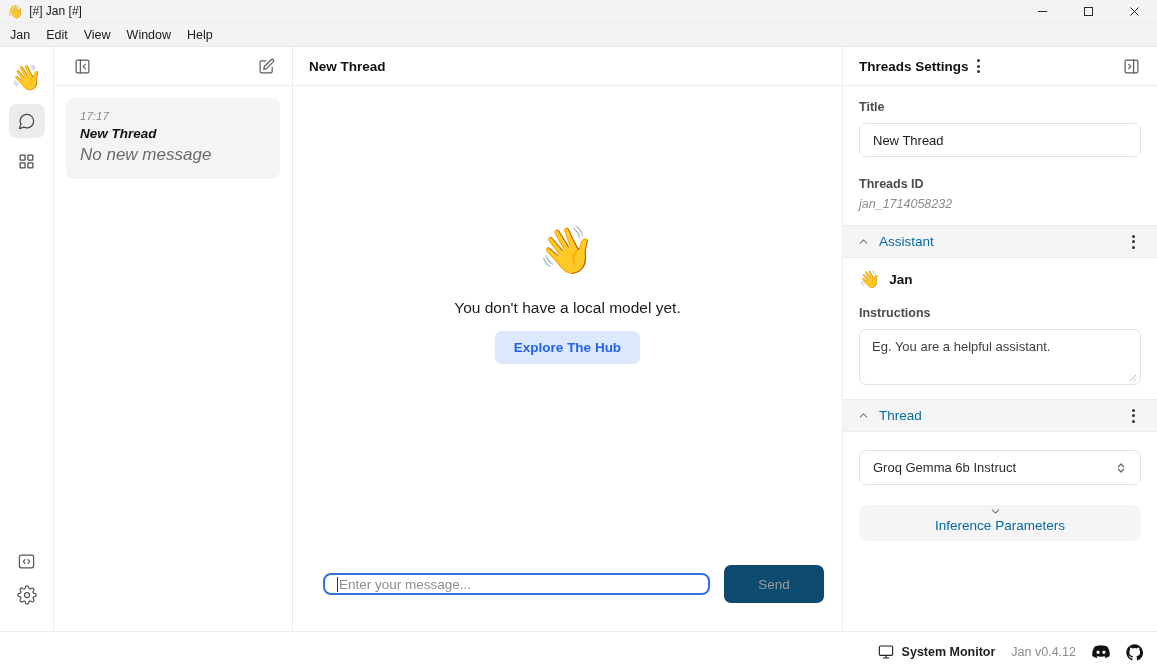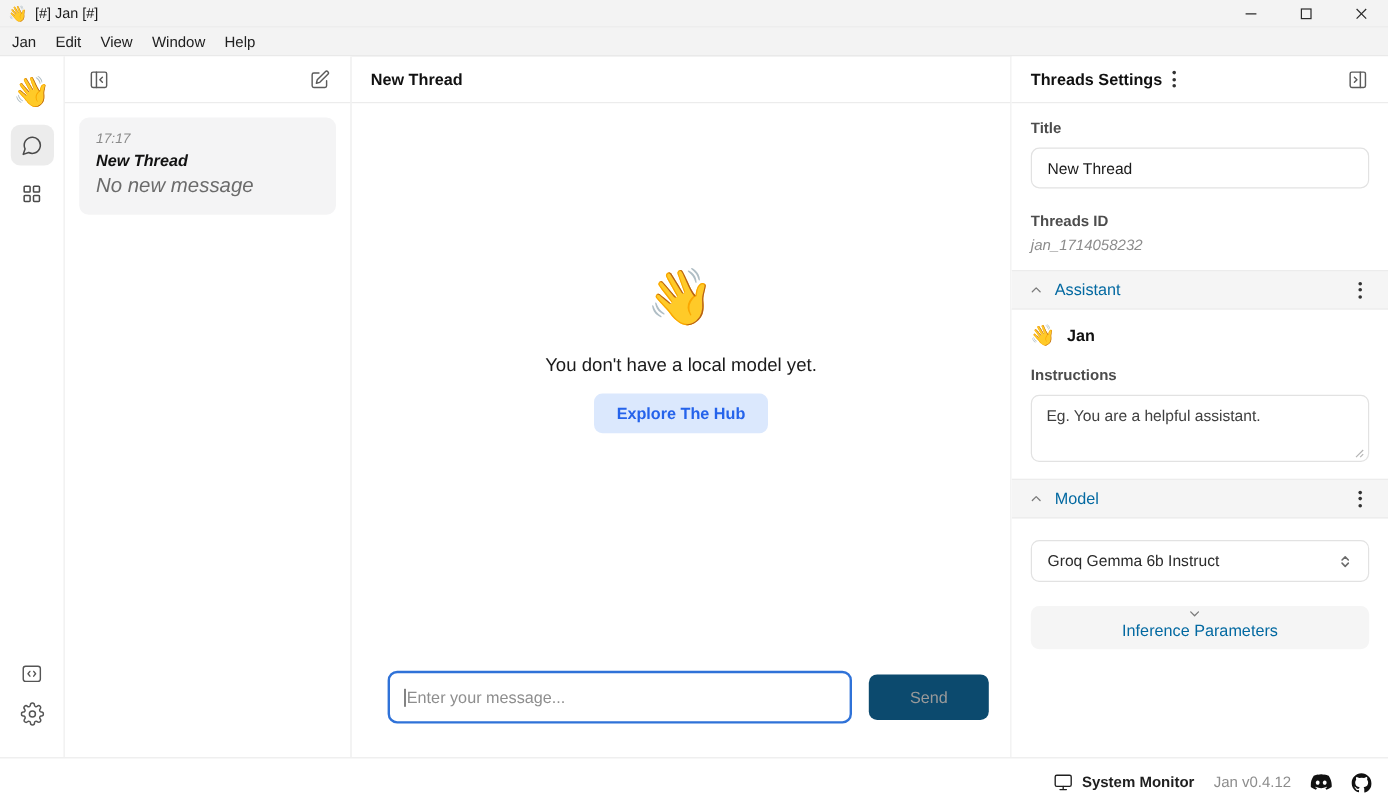--- a/index.html
+++ b/index.html
@@ -104,21 +104,21 @@
   .empty-emoji { font-size: 46px; line-height: 1; margin-bottom: 26px; }
   .empty-text { font-size: 15.5px; color: #1b1b1b; margin-bottom: 14px; }
   .hub-btn {
     display: inline-block;
     background: #dbe8fd; color: #2563eb;
     font-size: 13.5px; font-weight: bold;
     padding: 9px 19px; border-radius: 7px;
   }
   .composer { padding: 0 18px 28px 30px; display: flex; align-items: center; gap: 14px; }
   .msg-input {
-    flex: 1; height: 44px;
+    flex: 1; height: 22px;
     border: 2px solid #2f72d8; border-radius: 8px;
     background: #fff;
     display: flex; align-items: center;
     padding: 0 12px;
     position: relative;
   }
   .caret { width: 1px; height: 15px; background: #333; margin-right: 1px; }
   .msg-placeholder { font-size: 13.5px; color: #8e8e8e; }
   .send-btn {
     width: 100px; height: 38px; border-radius: 7px;
@@ -377,21 +377,21 @@
             </span>
           </div>
         </div>
 
         <div class="accordion-head">
           <span class="chev">
             <svg width="13" height="13" viewBox="0 0 24 24" fill="none" stroke="currentColor" stroke-width="2" stroke-linecap="round" stroke-linejoin="round">
                 <path d="M18 15l-6-6-6 6"></path>
               </svg>
           </span>
-          <span class="accordion-title">Model</span>
+          <span class="accordion-title">Thread</span>
           <div class="right-head-spacer"></div>
           <div class="kebab">
               <span></span>
               <span></span>
               <span></span>
             </div>
         </div>
 
         <div class="sect-pad" style="padding-top:18px;">
           <div class="select-box">

